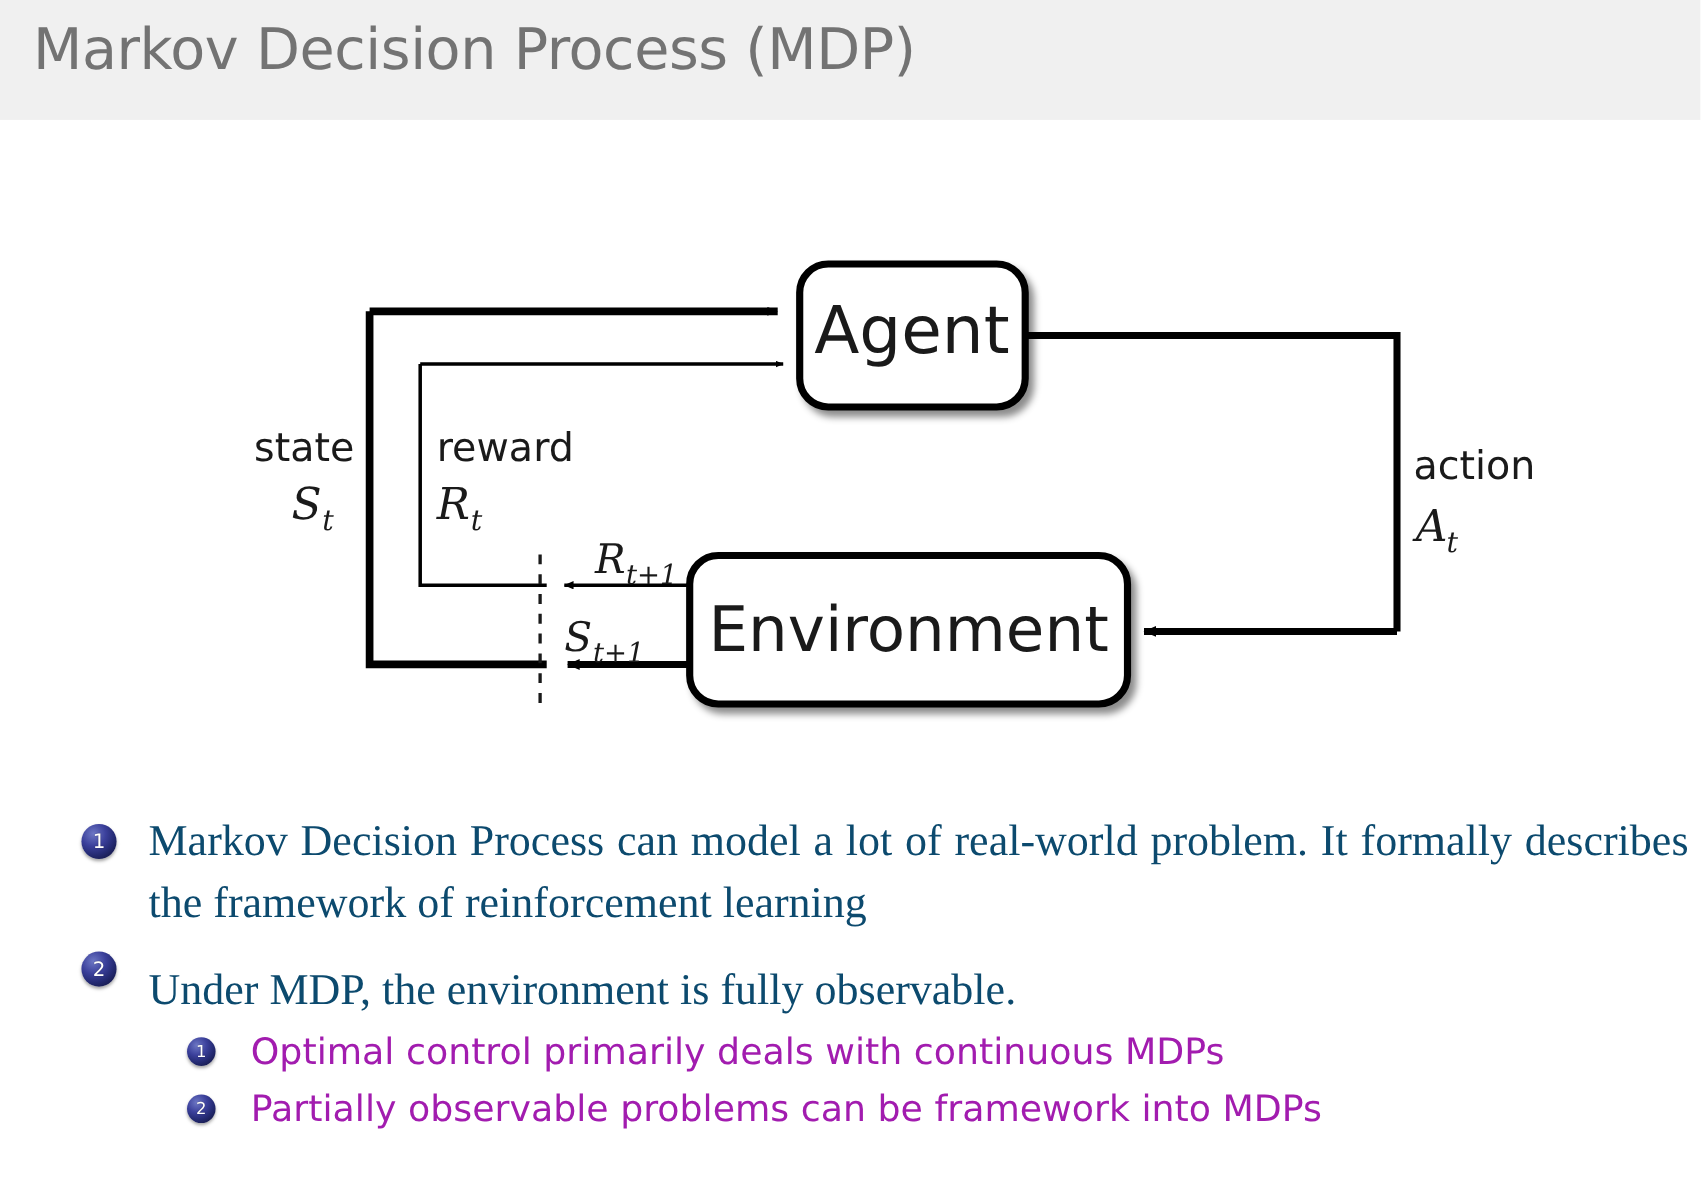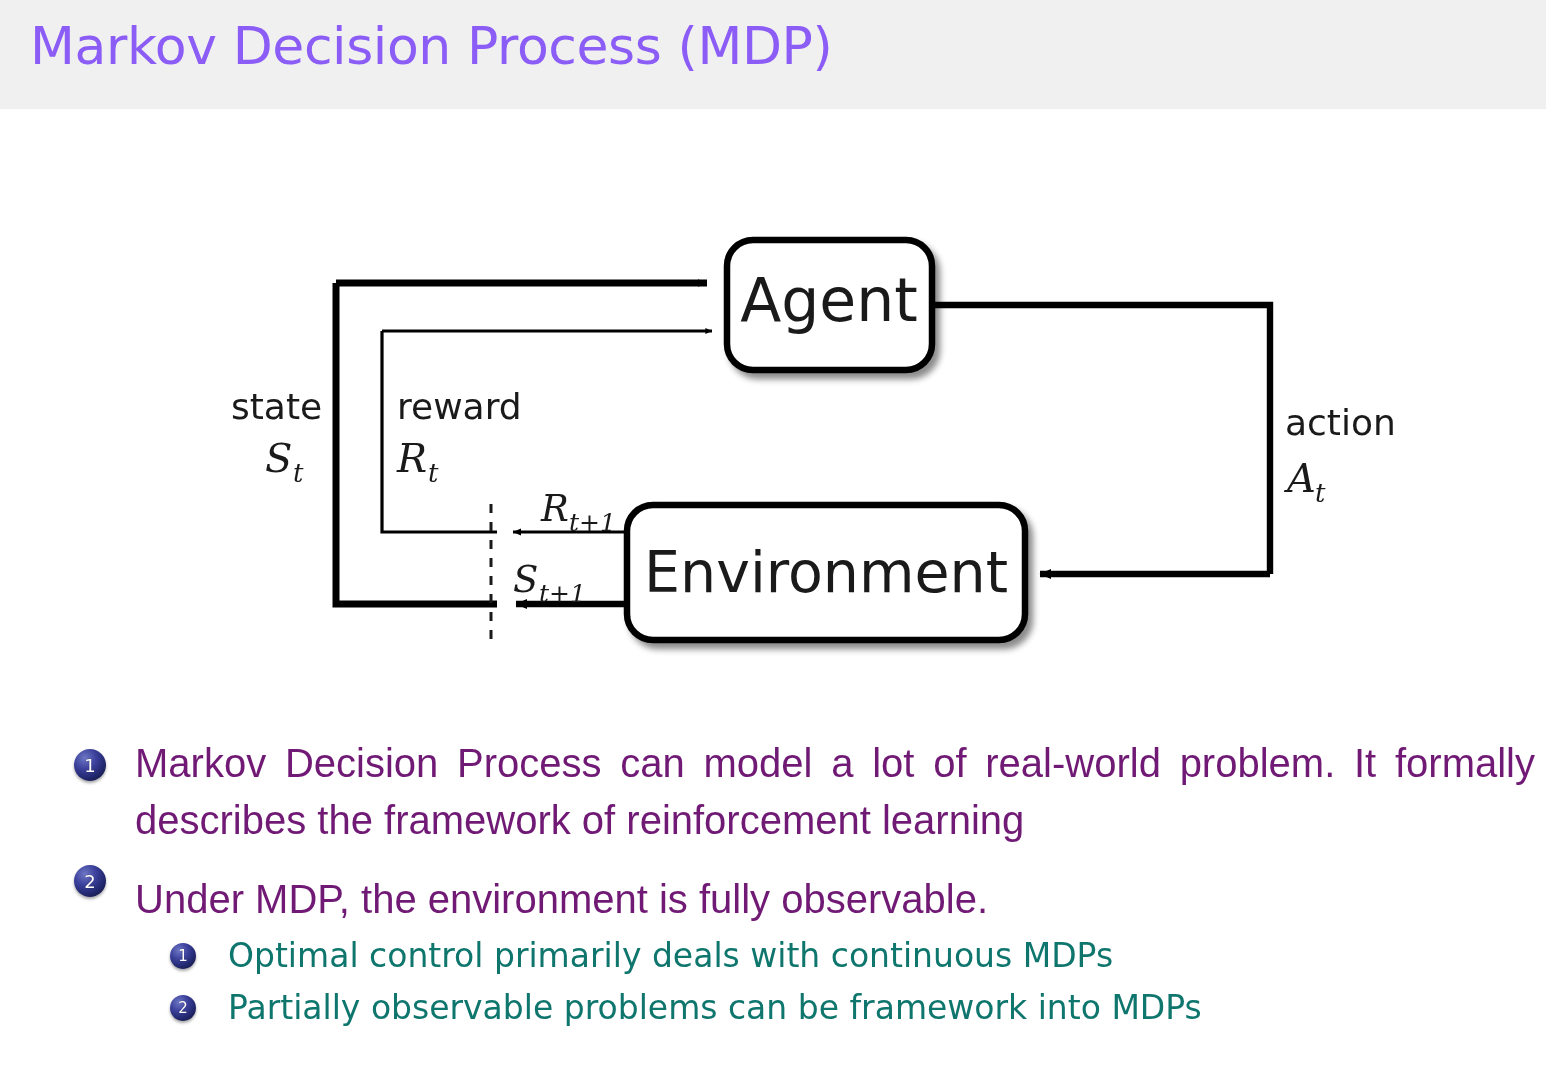--- a/index.html
+++ b/index.html
@@ -23,21 +23,21 @@
     height: 109px;
     background: #f0f0f0;
   }
   .title-text {
     position: absolute;
     left: 30px;
     top: 16px;
     font-family: "DejaVu Sans", sans-serif;
     font-size: 52px;
     font-weight: 400;
-    color: #8b5cf6;
+    color: #737373;
     letter-spacing: -0.4px;
     white-space: nowrap;
   }
 
   
   .diagram {
     position: absolute;
     left: 0;
     top: 109px;
     width: 1492px;
@@ -85,34 +85,34 @@
 
   .item-l1 {
     margin-left: 74px;
     margin-bottom: 2px;
   }
   .item-l1 .body {
     margin-left: 29px;
     max-width: 1400px;
     font-size: 40px;
     line-height: 57px;
-    color: #701a75;
-    font-family: Liberation Sans, sans-serif;
+    color: #0c4a6e;
+    font-family: Liberation Serif, serif;
     text-align: justify;
   }
   .item-l1 .body.nojust { text-align: left; margin-top: 20px; }
 
   .item-l2 {
     margin-left: 170px;
   }
   .item-l2 .body {
     margin-left: 32px;
     font-size: 33px;
     line-height: 52px;
-    color: #0f766e;
+    color: #a21caf;
     font-family: "DejaVu Sans", sans-serif;
     white-space: nowrap;
   }
 
   .dtext { font-family: "DejaVu Sans", sans-serif; fill: #1a1a1a; }
   .mtext { font-family: "DejaVu Serif", serif; font-style: italic; fill: #1a1a1a; }
 </style>
 </head>
 <body>
 

